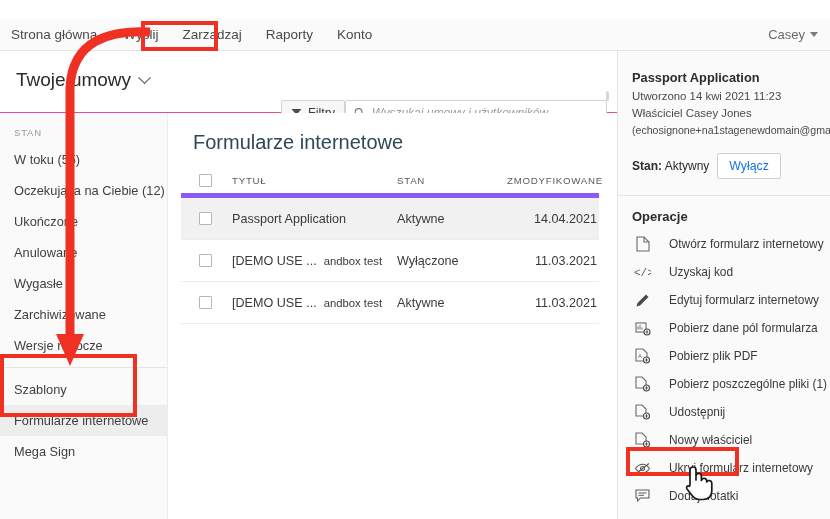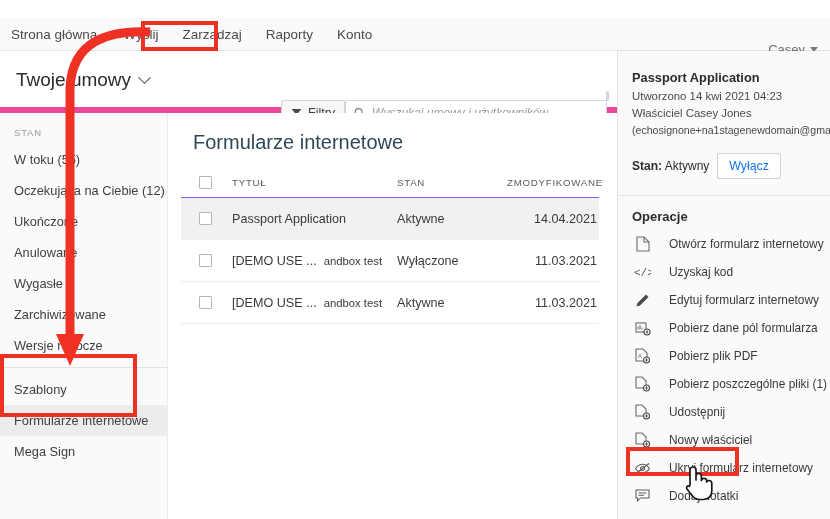--- a/index.html
+++ b/index.html
@@ -20,34 +20,34 @@
     border-bottom: 1px solid #e3e3e3;
     display: flex; align-items: center;
   }
   .topnav-items { display: flex; align-items: center; height: 100%; padding-left: 11px; }
   .topnav-item {
     font-size: 13.5px; color: #4a4a4a; padding: 0 12px; line-height: 33px;
     white-space: nowrap; cursor: pointer;
   }
   .topnav-item.first { padding-left: 0; padding-right: 14px; }
   .topnav-user {
-    position: absolute; right: 12px; top: 15px; line-height: 33px;
+    position: absolute; right: 12px; top: 0; line-height: 33px;
     font-size: 13px; color: #6b6b6b; display: flex; align-items: center; gap: 5px;
     cursor: pointer;
   }
   .caret-down {
     width: 0; height: 0; border-left: 4px solid transparent;
     border-right: 4px solid transparent; border-top: 5px solid #7a7a7a;
     display: inline-block;
   }
 
   
   .subheader {
     position: absolute; top: 33px; left: 0; width: 830px; height: 62px;
-    background: #ffffff; border-bottom: 6px solid #ec4899;
+    background: #ffffff; border-bottom: 1px solid #ec4899;
   }
   .page-title {
     position: absolute; left: 16px; top: 18px;
     font-size: 19px; color: #2c2c2c; font-weight: 400;
     display: flex; align-items: center; gap: 9px; cursor: pointer;
   }
   .chev {
     display: inline-block; width: 9px; height: 9px;
     border-right: 1.6px solid #555; border-bottom: 1.6px solid #555;
     transform: rotate(45deg) translate(-2px,-2px);
@@ -94,21 +94,21 @@
     background: #ffffff; overflow: hidden;
   }
   .main-title {
     font-size: 20px; color: #2f4858; font-weight: 400;
     padding: 18px 0 14px 25px;
   }
   .table { margin: 0 13px 0 13px; }
   .thead {
     display: flex; align-items: center; height: 30px;
     font-size: 9.7px; letter-spacing: .75px; color: #5a5a5a;
-    border-bottom: 1px solid #8b5cf6; text-transform: uppercase;
+    border-bottom: 5px solid #8b5cf6; text-transform: uppercase;
   }
   .trow {
     display: flex; align-items: center; height: 42px;
     font-size: 12.6px; color: #3a3a3a;
     border-bottom: 1px solid #ededed;
   }
   .trow.sel { background: #f1f1f1; }
   .c-check { width: 48px; display: flex; justify-content: center; align-items: center; }
   .c-title { flex: 1; padding-left: 3px; white-space: nowrap; overflow: hidden; }
   .c-state { width: 110px; }
@@ -275,21 +275,21 @@
           &nbsp;<span class="demo-tail">andbox test</span>
         </div>
         <div class="c-state">Aktywne</div>
         <div class="c-date">11.03.2021</div>
       </div>
     </div>
   </div>
 
   <div class="rail">
     <div class="rail-title">Passport Application</div>
-    <div class="rail-line">Utworzono 14 kwi 2021 04:23</div>
+    <div class="rail-line">Utworzono 14 kwi 2021 11:23</div>
     <div class="rail-line">Właściciel Casey Jones</div>
     <div class="rail-email">(echosignone+na1stagenewdomain@gmail.com)</div>
 
     <div class="rail-status">
       <div class="lbl">
         <b>Stan:</b>
         <span>Aktywny</span>
       </div>
       <button class="toggle-btn">Wyłącz</button>
     </div>

